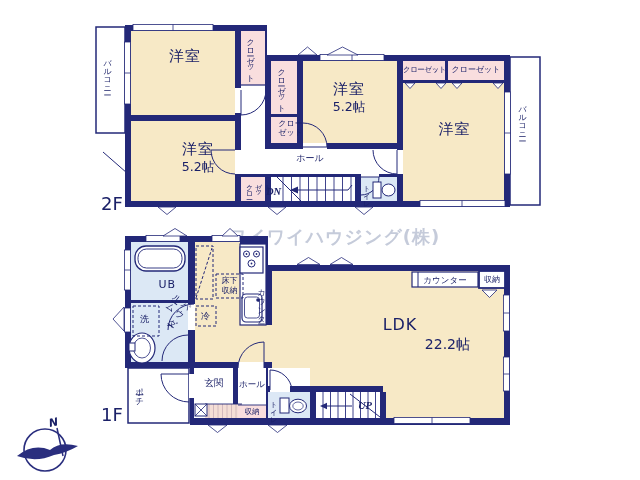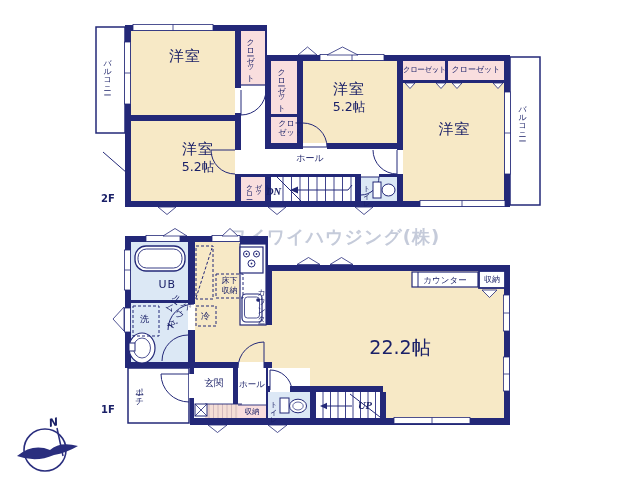--- a/index.html
+++ b/index.html
@@ -5,21 +5,21 @@
   html,body{margin:0;padding:0;background:#ffffff;}
   #stage{position:relative;width:640px;height:480px;background:#ffffff;overflow:hidden;
          font-family:"DejaVu Sans","Liberation Sans",sans-serif;}
   #plan-svg{position:absolute;left:0;top:0;z-index:2;}
   .lbl{position:absolute;z-index:3;color:#1b2168;line-height:1.2;white-space:nowrap;}
   .ctr{text-align:center;}
   .v{writing-mode:vertical-rl;}
   .vlr{writing-mode:vertical-lr;}
   .pre{white-space:pre-line;}
   .serifbi{font-family:Liberation Serif, serif;font-style:italic;font-weight:bold;margin-top:24px;}
-  .floorlbl{font-size:10px;font-weight:bold;text-align:right;}
+  .floorlbl{font-size:18px;font-weight:normal;text-align:right;}
   .roomname{font-size:15px;letter-spacing:1px;}
   .roomsize{font-size:12.5px;}
   .sm{font-size:8.5px;}
   .xs{font-size:8px;}
   .xxs{font-size:7px;}
   #watermark{position:absolute;z-index:1;left:228px;top:226px;font-size:18px;
              letter-spacing:1px;color:#c5cbda;font-weight:bold;}
   #powder-label{transform:rotate(38deg);transform-origin:top center;}
   #compass-n{transform:rotate(-12deg);font-weight:bold;font-style:italic;font-size:11px;}
 </style>
@@ -292,21 +292,22 @@
 ゼット</div>
   <div class="lbl vlr xxs pre" style="left:244px;top:179px;height:22px;line-height:1.3;">クロー
 ゼット</div>
   <div class="lbl ctr" style="left:403px;top:65px;width:42px;font-size:7.5px;letter-spacing:-0.5px;">クローゼット</div>
   <div class="lbl xs ctr" style="left:448px;top:65px;width:56px;">クローゼット</div>
   <div class="lbl ctr" style="left:288px;top:153px;width:44px;font-size:9px;">ホール</div>
   <div class="lbl serifbi" style="left:266px;top:162px;font-size:10.5px;">DN</div>
   <div class="lbl v xxs" style="left:362px;top:180px;height:20px;">トイレ</div>
 
   <div class="lbl floorlbl" style="left:101px;top:404px;">1F</div>
-  <div class="lbl ctr" style="left:330px;top:336px;width:140px;font-size:19px;">22.2帖</div>
+  <div class="lbl ctr" style="left:330px;top:315px;width:140px;font-size:16px;letter-spacing:1px;">LDK</div>
+  <div class="lbl ctr" style="left:330px;top:336px;width:140px;font-size:14px;text-align:right;">22.2帖</div>
   <div class="lbl ctr" style="left:144px;top:278px;width:32px;font-size:11px;letter-spacing:1px;text-align:right;">UB</div>
   <div class="lbl" style="left:140px;top:314px;font-size:9px;">洗</div>
   <div id="powder-label" class="lbl v pre" style="left:176px;top:294px;height:46px;font-size:9px;line-height:1.25;">パウダー
 ルーム</div>
   <div class="lbl xs pre ctr" style="left:216px;top:276px;width:27px;line-height:1.25;">床下
 収納</div>
   <div class="lbl" style="left:201px;top:311px;font-size:9px;">冷</div>
   <div class="lbl v xs" style="left:256px;top:283px;height:42px;">カウンター</div>
   <div class="lbl sm ctr" style="left:412px;top:275px;width:66px;">カウンター</div>
   <div class="lbl xs ctr" style="left:479px;top:275px;width:26px;">収納</div>

